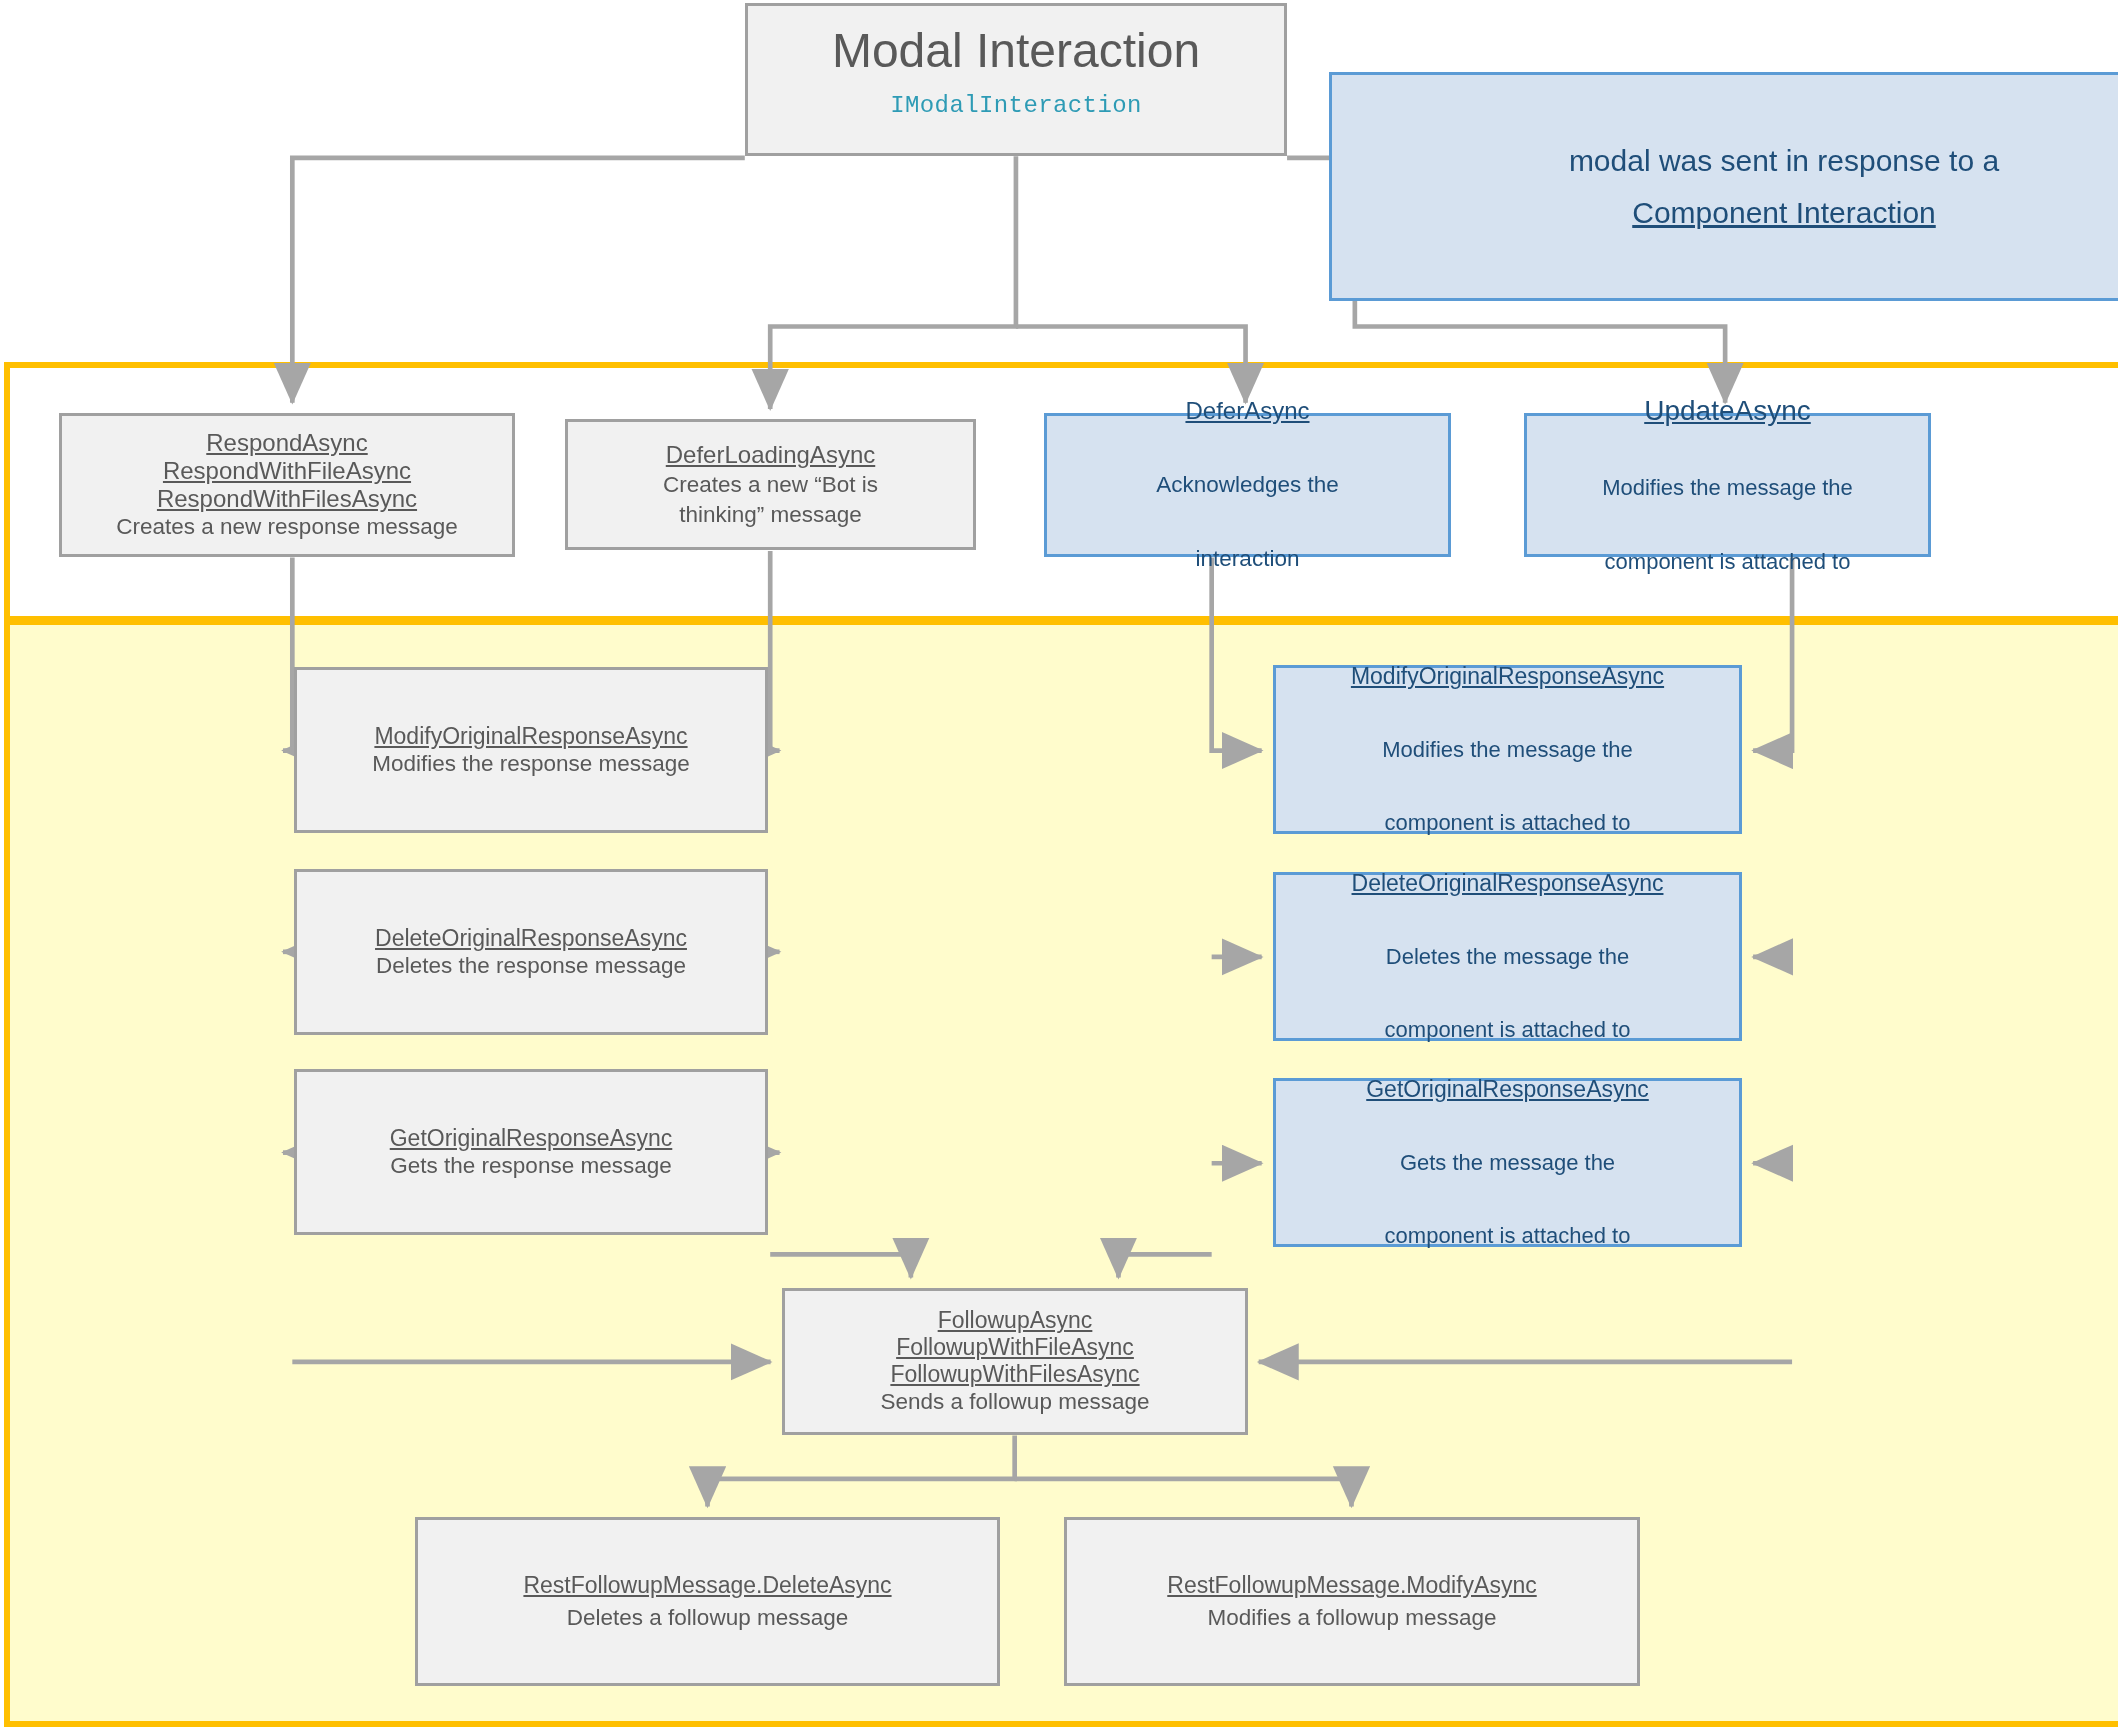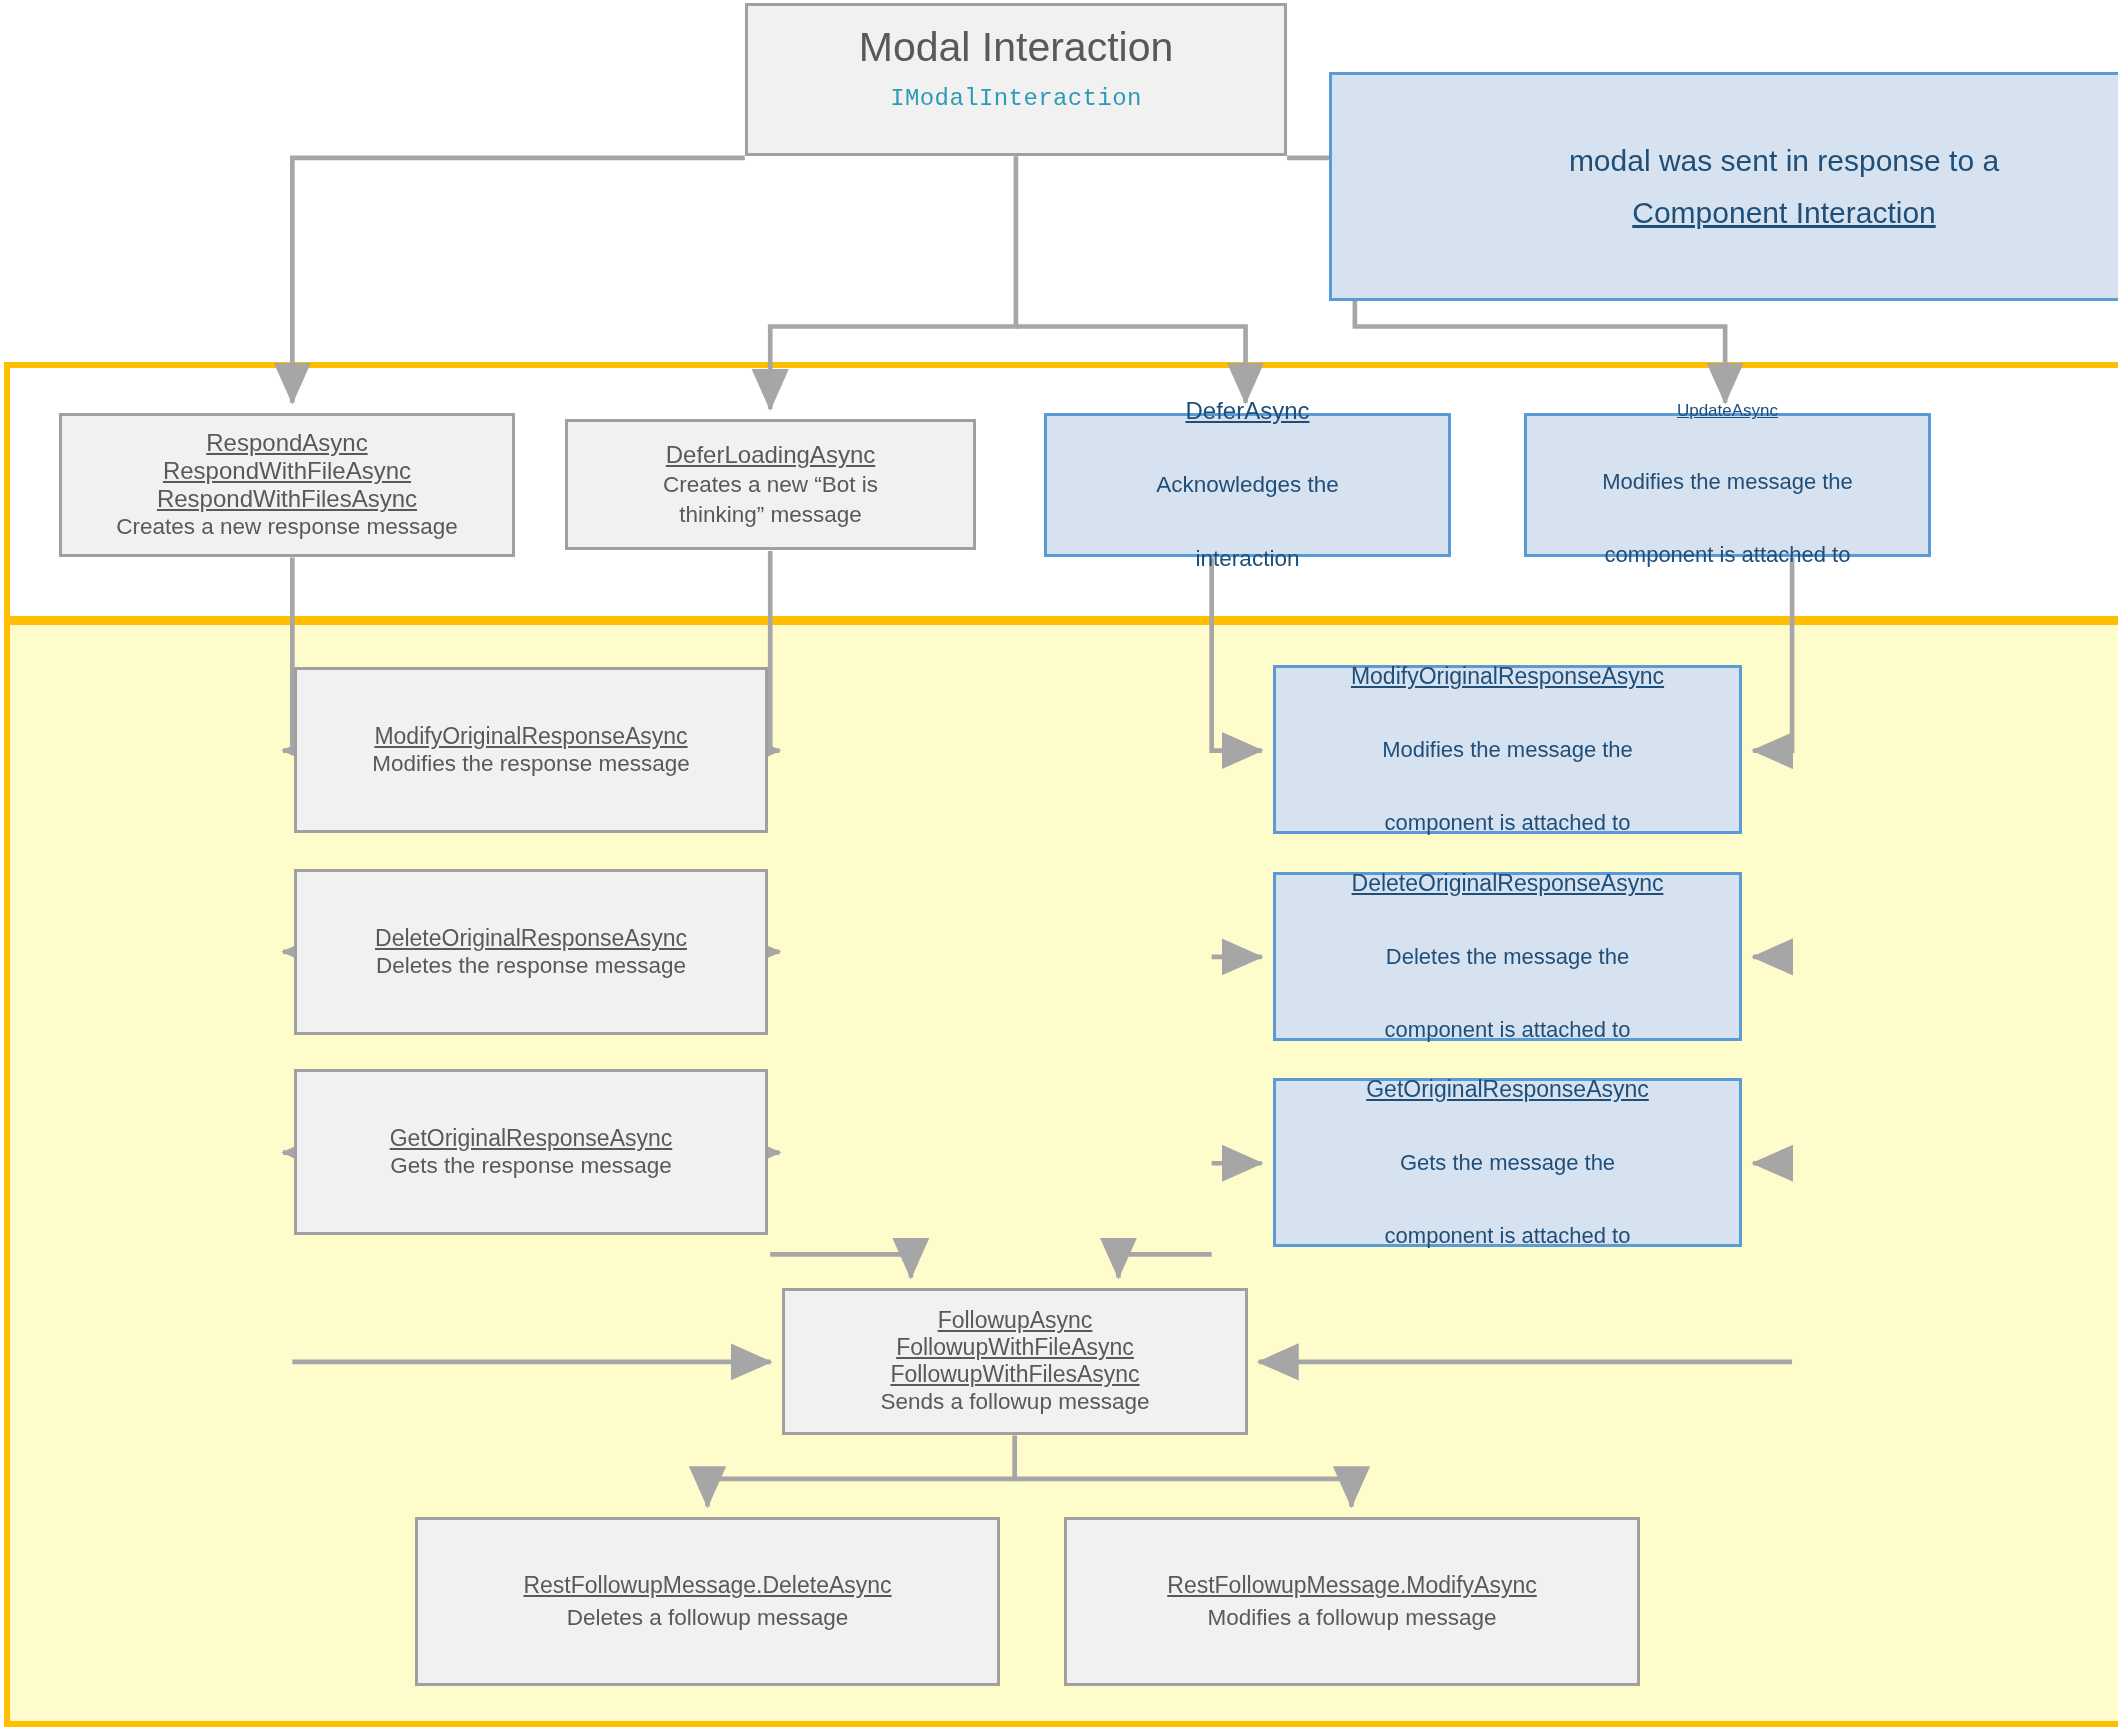--- a/index.html
+++ b/index.html
@@ -41,21 +41,21 @@
   }
   .node .mdesc{line-height:1.18;}
 
   
   #root-node{
     left:745px;top:2.5px;width:542px;height:153px;
     background:#F1F1F1;border:3.8px solid #A0A0A0;
     box-sizing:border-box;position:absolute;
     display:flex;flex-direction:column;align-items:center;
   }
-  #root-title{font-size:41px;color:#595959;margin-top:21px;line-height:1;}
+  #root-title{font-size:48px;color:#595959;margin-top:21px;line-height:1;}
   #root-iface{
     font-family:"Liberation Mono",monospace;
     font-size:24px;color:#2E9BB5;margin-top:17px;letter-spacing:0.4px;
   }
 
   
   #note-box{
     position:absolute;left:1329px;top:72px;width:910px;height:229px;
     background:#D6E2F0;border:3px solid #5B9BD5;box-sizing:border-box;
     display:flex;flex-direction:column;align-items:center;justify-content:center;
@@ -70,21 +70,21 @@
 
   #n-deferloading{left:565px;top:419px;width:411px;height:131px;}
   #n-deferloading .mname{font-size:24px;}
   #n-deferloading .mdesc{font-size:22.5px;margin-top:2.5px;line-height:1.22;}
 
   #n-defer{left:1044px;top:413px;width:407px;height:144px;}
   #n-defer .mname{font-size:24px;}
   #n-defer .mdesc{font-size:22.5px;margin-top:2.5px;line-height:1.24;}
 
   #n-update{left:1524px;top:413px;width:407px;height:144px;}
-  #n-update .mname{font-size:17px;}
+  #n-update .mname{font-size:28px;}
   #n-update .mdesc{font-size:22px;margin-top:2.5px;line-height:1.24;}
 
   
   .legend{position:absolute;text-align:right;}
   #legend-initial{left:1945px;top:407px;width:627px;}
   #legend-initial .ltitle{font-size:30.5px;font-weight:bold;color:#8B6508;line-height:1.1;}
   #legend-initial .lline{font-size:25.4px;color:#8B6508;line-height:1.2;}
   #legend-initial .lgray{font-size:24.6px;color:#595959;line-height:1.2;margin-top:0.8px;}
 
   #legend-followup{left:1945px;top:669px;width:627px;}

